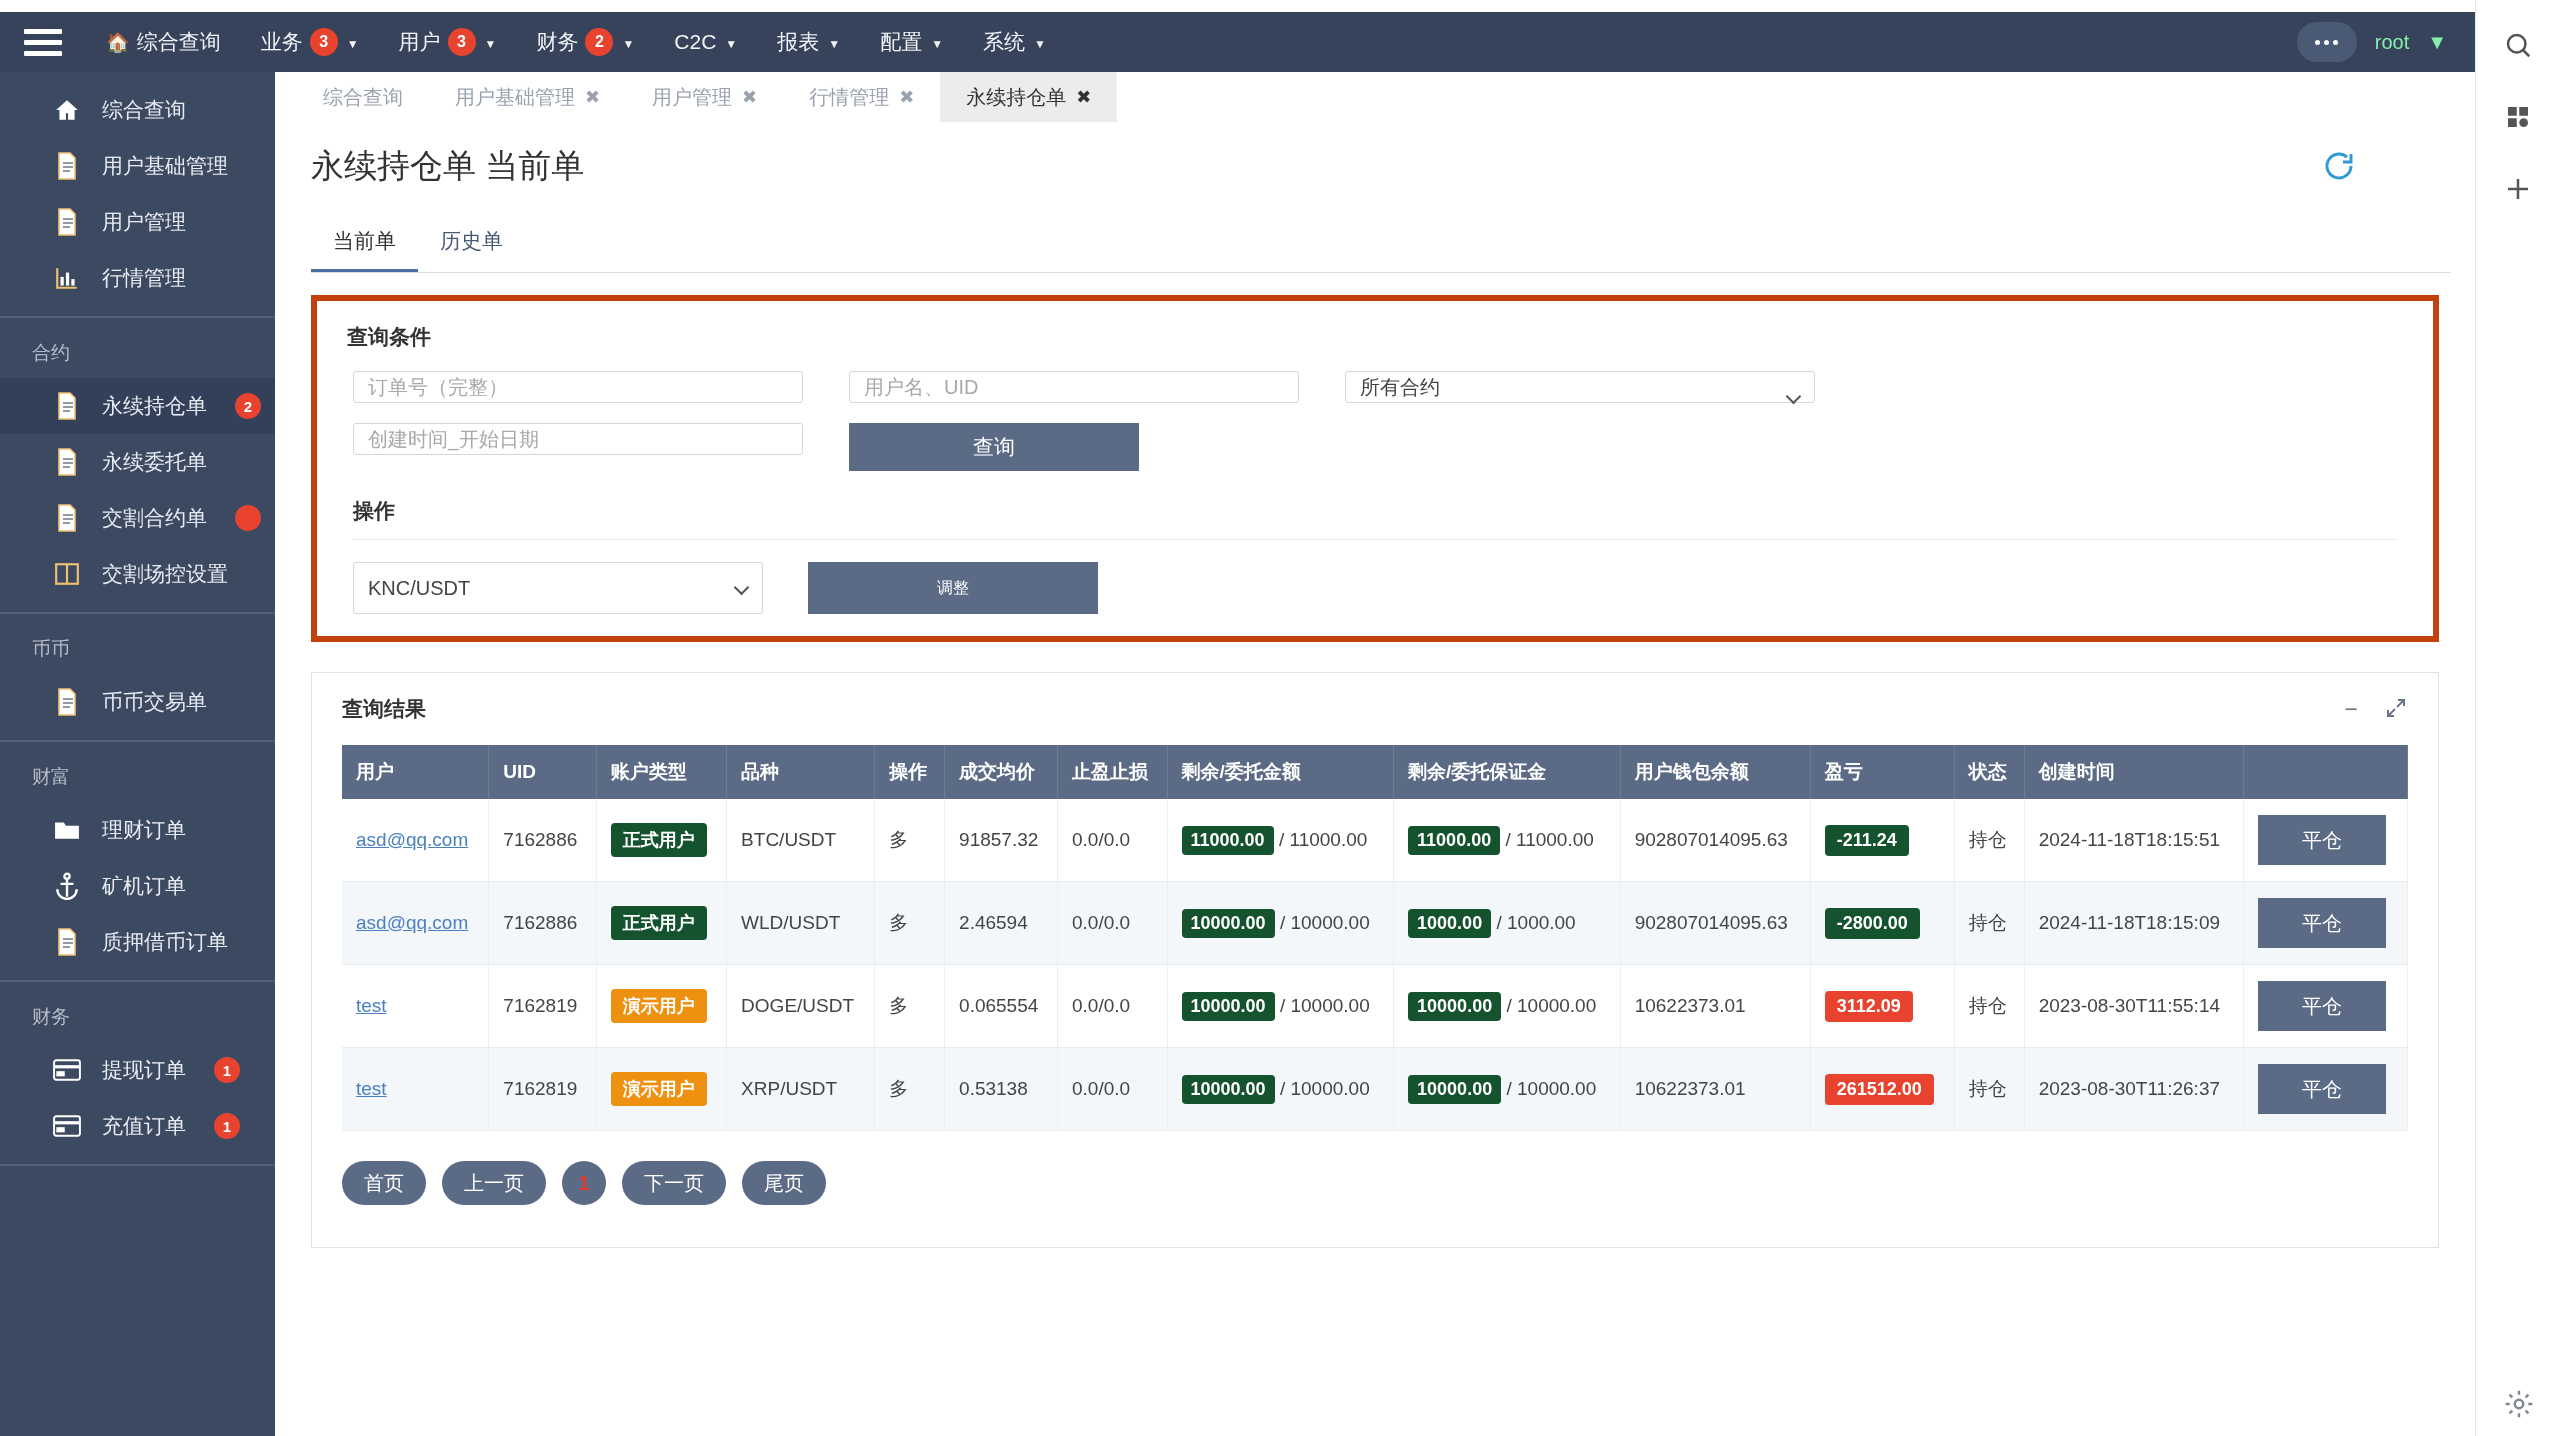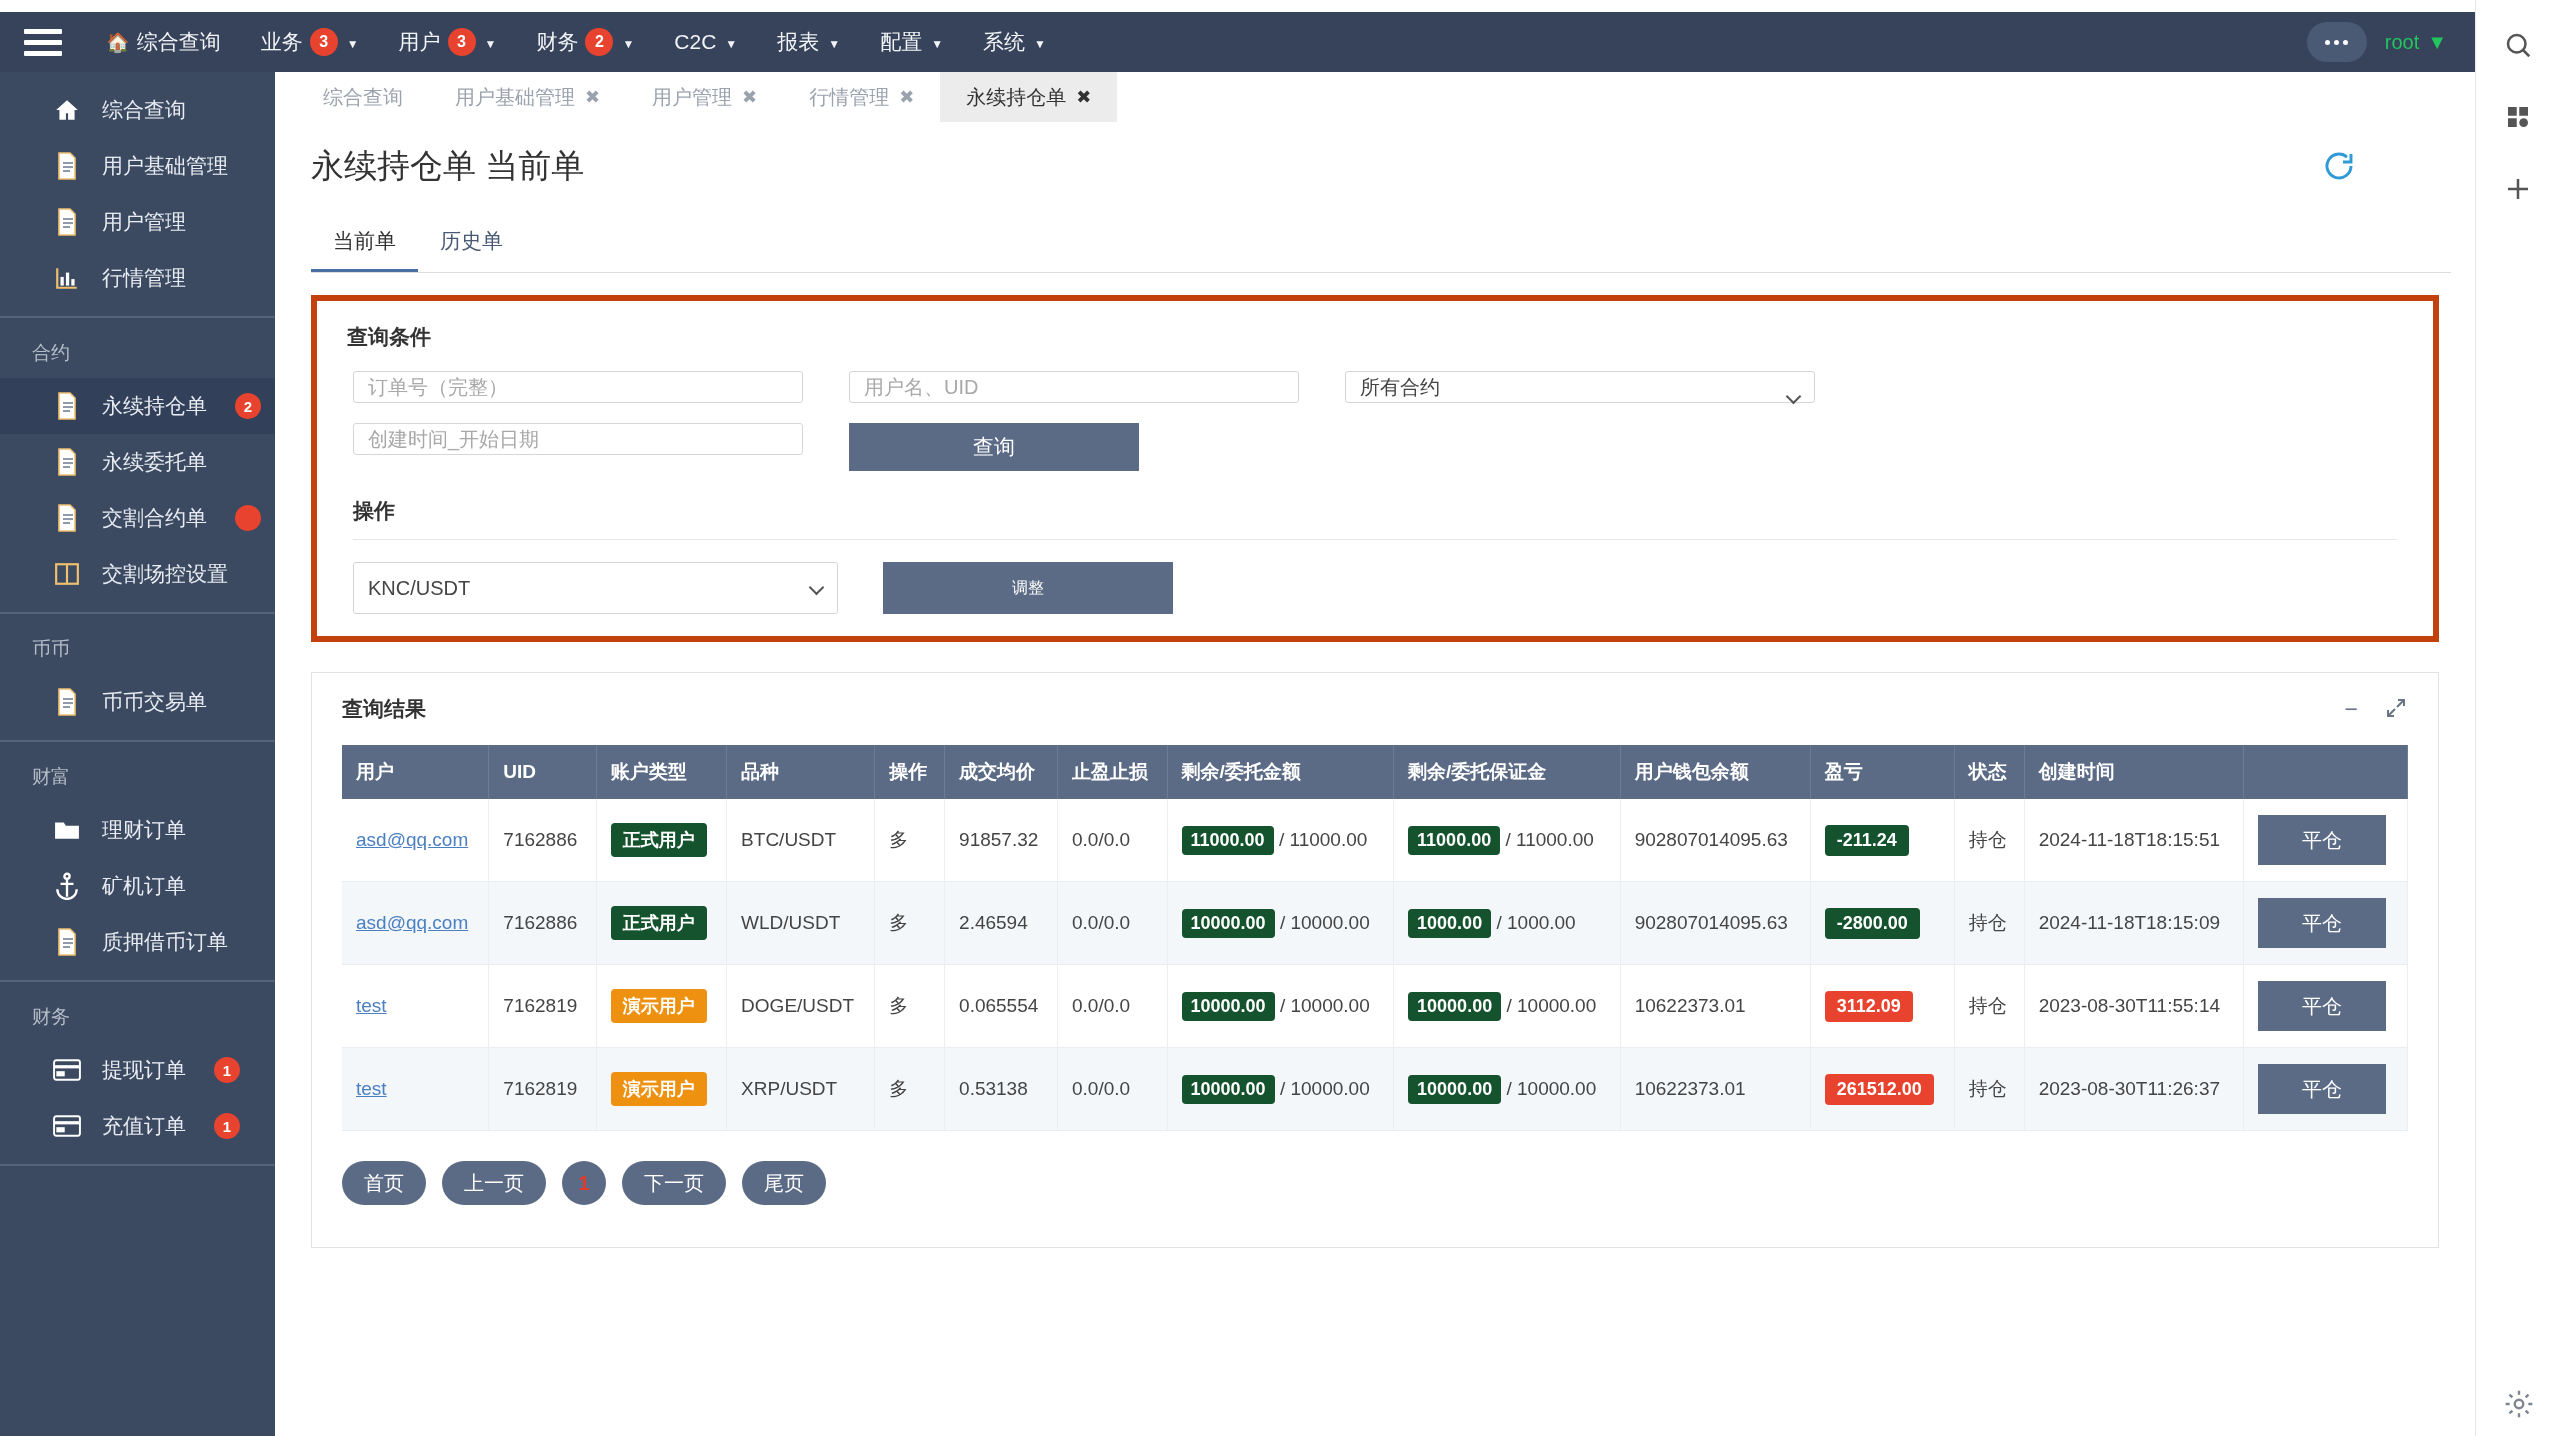--- a/index.html
+++ b/index.html
@@ -40,21 +40,21 @@
     background:#e8432e; color:#fff; font-size: 16px; font-weight:bold; padding: 0 6px;
   }
   .home-ico { font-size: 19px; }
   .nav-right { margin-left:auto; display:flex; align-items:center; gap:18px; padding-right: 28px; }
   .chat-bubble {
     width:60px; height:40px; background:#4a5a74; border-radius: 22px;
     display:flex; align-items:center; justify-content:center; position:relative;
   }
   .chat-bubble .dots { display:flex; gap:4px; }
   .chat-bubble .dots i { width:5px;height:5px;background:#fff;border-radius:50%;display:block; }
-  .user-label { font-size:20px; color:#22c55e; display:flex; align-items:flex-start; gap:8px; }
+  .user-label { font-size:20px; color:#86efac; display:flex; align-items:flex-start; gap:18px; }
 
   
   .sidebar {
     position:absolute; top: 72px; left:0; width: 275px; bottom: 0;
     background: #3b4a61; overflow:hidden;
   }
   .sb-group { border-bottom: 2px solid #55627a; padding: 6px 0 10px 0;}
   .sb-group:first-child { padding-top: 10px; }
   .sb-title { color:#b6bdc9; font-size: 19px; padding: 16px 0 12px 32px; }
   .sb-item {
@@ -105,21 +105,21 @@
     border-right:2px solid #555; border-bottom:2px solid #555; transform: rotate(45deg);
     pointer-events:none;
   }
   .btn-query {
     width: 290px; height: 48px; background:#5b6b86; color:#fff; border:none;
     font-size: 21px; cursor:pointer; font-family:"Liberation Sans", sans-serif;
   }
   .op-title { font-size:21px; color:#333; font-weight:bold; padding: 26px 0 0 36px;}
   .hr { height:1px; background:#e6e6e6; margin: 14px 36px 0 36px; }
   .op-row { display:flex; align-items:center; padding: 22px 0 0 36px; gap: 45px;}
-  .op-sel { width: 485px; }
+  .op-sel { width: 410px; }
   .btn-adjust {
     width: 290px; height: 52px; background:#5b6b86; color:#fff; border:none;
     font-size: 16px; cursor:pointer; font-family:"Liberation Sans", sans-serif;
   }
 
   
   .results { margin: 30px 36px 0 36px; border:1px solid #e2e2e2; background:#fff; padding-bottom: 42px;}
   .results-head { display:flex; align-items:center; padding: 22px 30px 0 30px;}
   .results-head .t { font-size:21px; font-weight:bold; color:#333; }
   .results-head .acts { margin-left:auto; display:flex; gap: 26px; color:#6a7486; font-size: 23px; }

